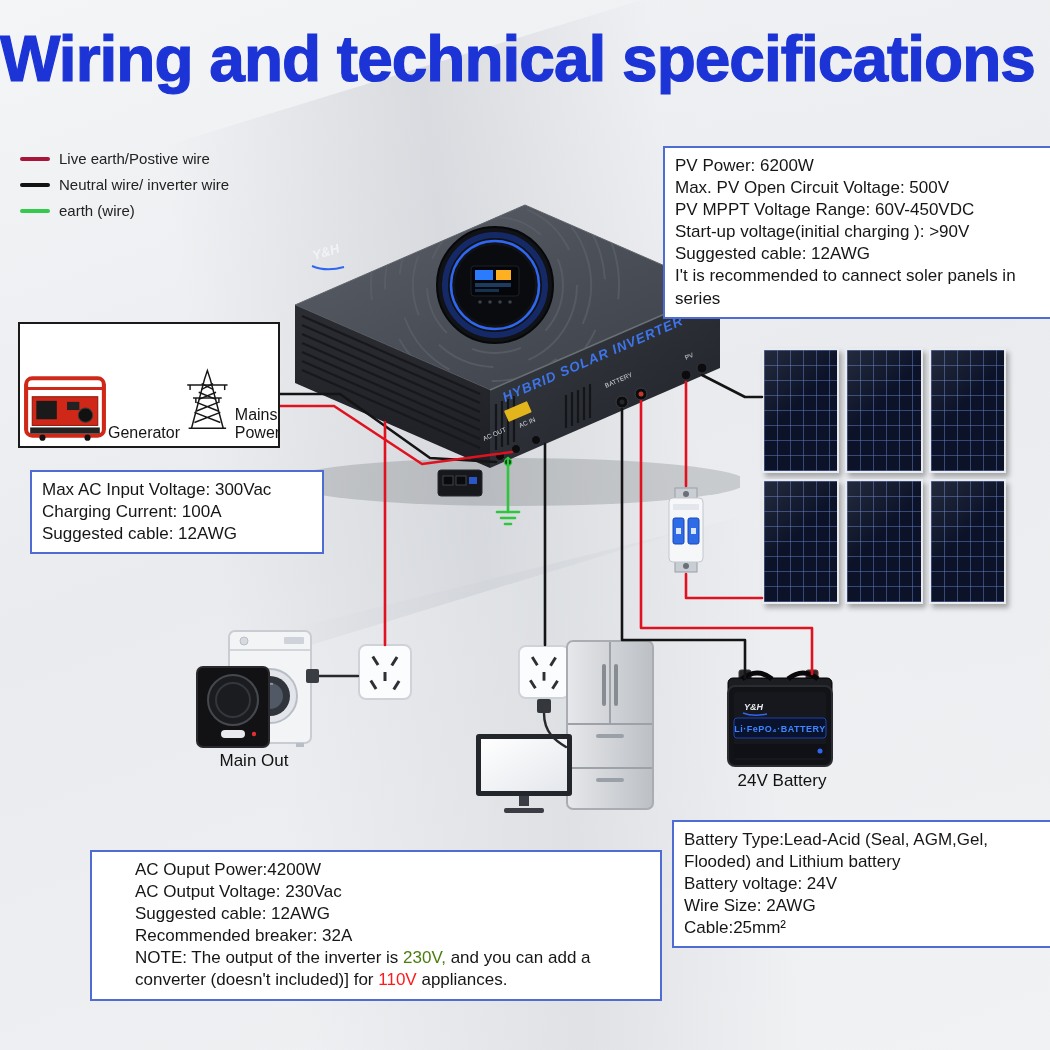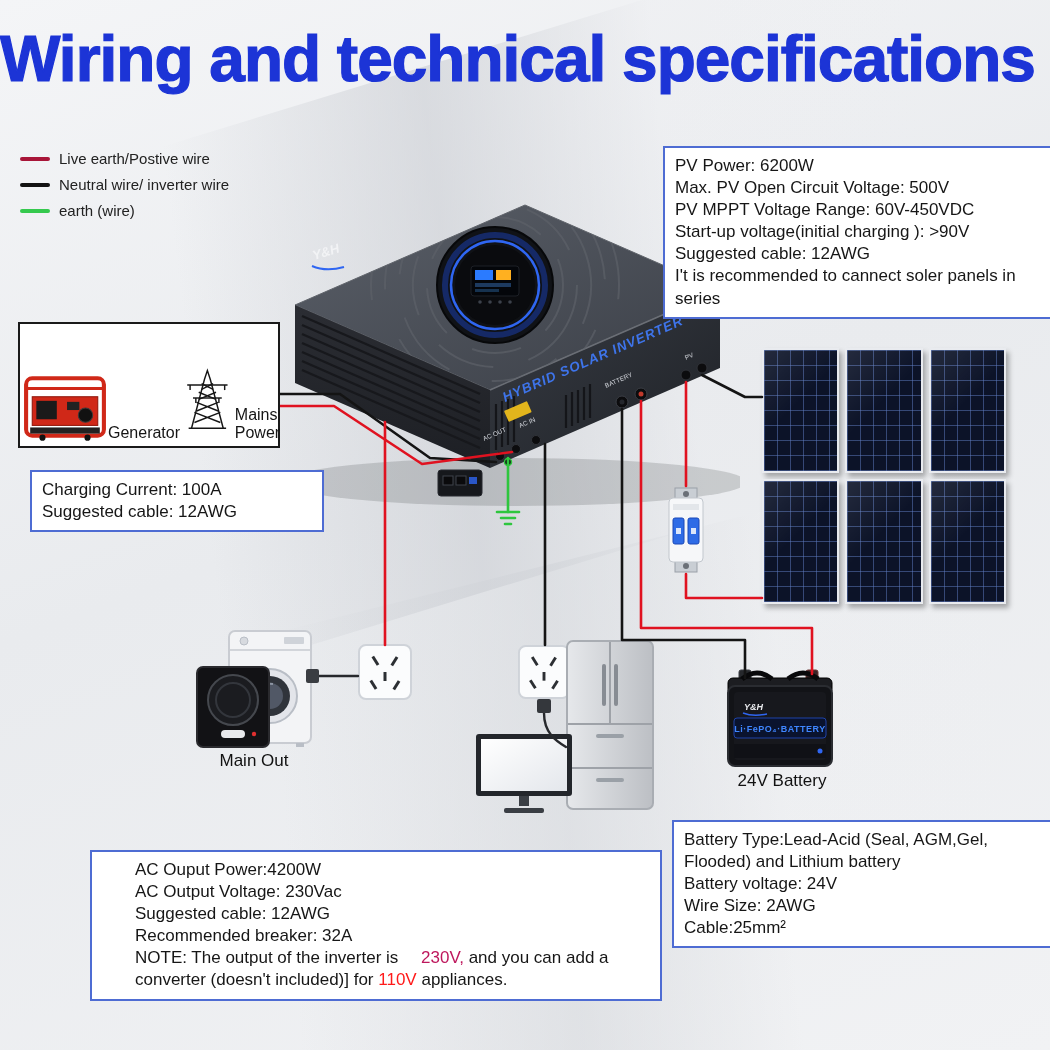--- a/index.html
+++ b/index.html
@@ -117,20 +117,21 @@
           <path d="M23,62 L53,50 M23,50 L53,62"></path>
           <path d="M26,46 L50,36 M26,36 L50,46"></path>
           <path d="M30,32 L46,24 M30,24 L46,32"></path>
         </g>
       </svg>
       <div class="src-label">Mains Power</div>
     </div>
   </div>
 
   <div class="spec-box" id="ac-in-box">
+    <div class="sl">Max AC Input Voltage: 300Vac</div>
     <div class="sl">Charging Current: 100A</div>
     <div class="sl">Suggested cable: 12AWG</div>
   </div>
 
   <svg class="abs" style="left:270px;top:190px;" width="470" height="345" viewBox="0 0 470 345">
     <defs>
       <linearGradient id="gTop" x1="0" y1="0" x2="1" y2="1">
         <stop offset="0" stop-color="#5a5f68"></stop>
           <stop offset="1" stop-color="#3b3f47"></stop>
       </linearGradient>
@@ -374,21 +375,21 @@
   <div class="caption" id="caption-main-out">Main Out</div>
   <div class="caption" id="caption-second-out">Second Out</div>
   <div class="caption" id="caption-battery">24V Battery</div>
 
   <div class="spec-box" id="ac-out-box">
     <div class="sl">AC Ouput Power:4200W</div>
     <div class="sl">AC Output Voltage: 230Vac</div>
     <div class="sl">Suggested cable: 12AWG</div>
     <div class="sl">Recommended breaker: 32A</div>
     <div class="sl">
-      <span>NOTE: The output of the inverter is </span><span class="red-txt" style="color: #be185d; margin-left: 18px;">230V,</span><span> and you can add a converter (doesn't included)] for </span><span class="red-txt" style="color: rgb(255, 26, 26);">110V</span><span> appliances.</span>
+      <span>NOTE: The output of the inverter is </span><span class="red-txt" style="color: #4d7c0f;">230V,</span><span> and you can add a converter (doesn't included)] for </span><span class="red-txt" style="color: rgb(255, 26, 26);">110V</span><span> appliances.</span>
     </div>
   </div>
 
   <div class="spec-box" id="battery-box">
     <div class="sl">Battery Type:Lead-Acid (Seal, AGM,Gel, Flooded) and Lithium battery</div>
     <div class="sl">Battery voltage: 24V</div>
     <div class="sl">Wire Size: 2AWG</div>
     <div class="sl">Cable:25mm²</div>
   </div>
 </div>

